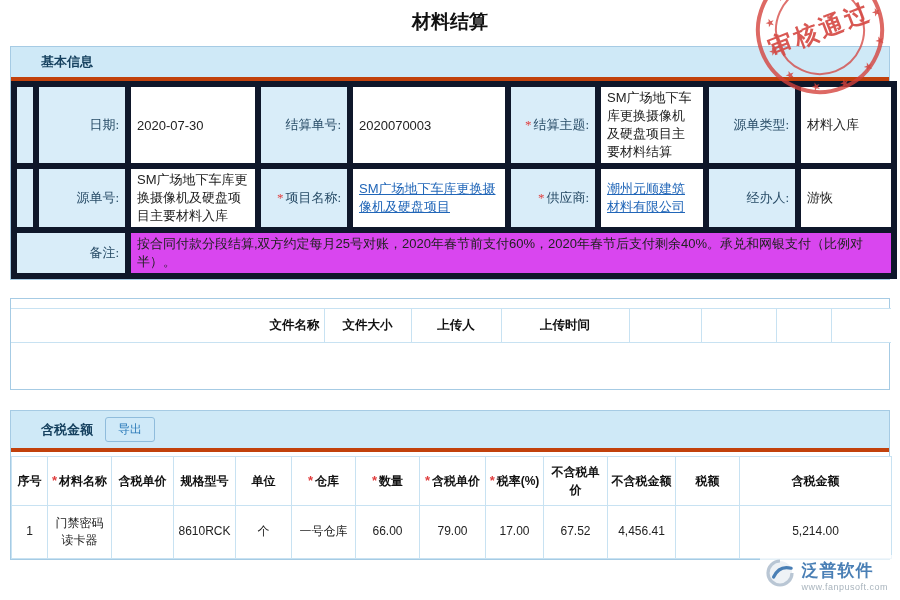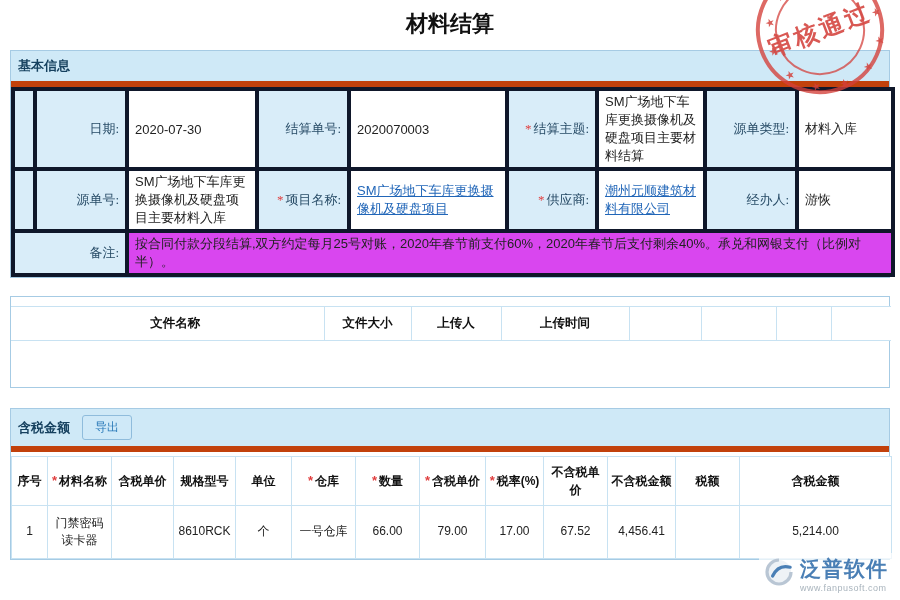--- a/index.html
+++ b/index.html
@@ -1,42 +1,42 @@
 <!DOCTYPE html>
 <html><head>
 <meta charset="utf-8">
 <style>
   * { box-sizing: border-box; }
   html,body { margin:0; padding:0; }
   body {
     width:900px; height:600px; background:#ffffff; overflow:hidden; position:relative;
     font-family:"Liberation Sans","DejaVu Sans",sans-serif; color:#222;
   }
-  .page-title { text-align:center; font-size:22px; font-weight:bold; color:#111; padding:9px 0 11px; }
+  .page-title { text-align:center; font-size:19px; font-weight:bold; color:#111; padding:9px 0 11px; }
 
   .section { margin:0 10px; border:1px solid #a6cbe4; background:#fff; }
   .section-header {
-    background:#cfe9f7; border-bottom:6px solid #c2410c; color:#16415f;
-    font-size:13px; font-weight:bold; padding:6px 7px; display:flex; align-items:center; gap:12px;
+    background:#cfe9f7; border-bottom:4px solid #c2410c; color:#16415f;
+    font-size:13px; font-weight:bold; padding:6px 30px; display:flex; align-items:center; gap:12px;
   }
 
   table { border-collapse:collapse; width:100%; table-layout:fixed; }
 
   
-  .info-table td { border:4px solid #0f172a; font-size:13px; padding:2px 6px; vertical-align:middle; word-break:break-all; }
+  .info-table td { border:6px solid #0f172a; font-size:13px; padding:2px 6px; vertical-align:middle; word-break:break-all; }
   .info-table .lbl { background:#d9edf9; color:#274b66; text-align:right;font-family:Liberation Serif, serif; }
   .info-table .val { background:#ffffff; color:#222; }
   .info-table .val-light { background:#d946ef; color:#222; }
   .req { color:#e03e3e; margin-right:2px; font-size:13px; }
   a.link { color:#2166b8; text-decoration:underline; cursor:pointer; }
 
   
   .attach-table { margin-top:9px; }
   .attach-table th { border:1px solid #c8e2f2; border-left:none; font-size:12.5px; font-weight:bold; color:#111; padding:8px 4px; background:#fff; text-align:center; }
-  .attach-table th:first-child { text-align:center; padding-left:20px;font-family:Liberation Mono, monospace; }
+  .attach-table th:first-child { text-align:right; padding-left:20px;font-family:Liberation Mono, monospace; }
   .attach-table th:last-child { border-right:none; }
   .attach-empty { height:46px; background:#fff; }
 
   
   .export-btn {
     background:#cfe9f8; border:1px solid #8fbcdc; color:#2a7ab8; font-size:12px;
     padding:3px 12px; border-radius:3px; cursor:pointer; font-family:inherit;
   }
   .detail-table { margin-top:4px; }
   .detail-table th { border:1px solid #c8e2f2; font-size:12px; font-weight:bold; color:#111; background:#fff; padding:6px 2px; text-align:center; word-break:break-all; line-height:1.5; }
@@ -49,21 +49,21 @@
   }
   .stamp-inner { position:absolute; inset:15px; border:2px solid rgba(211,63,58,0.8); border-radius:50%; }
   .stamp-text {
     position:absolute; inset:0; display:flex; align-items:center; justify-content:center;
     color:rgba(211,63,58,0.95); font-size:24px; font-weight:bold; letter-spacing:3px; white-space:nowrap;
   }
   .stamp .star { position:absolute; color:rgba(211,63,58,0.9); font-size:11px; line-height:1; }
 
   
   .brand { position:absolute; right:8px; bottom:5px; display:flex; align-items:center; gap:5px; z-index:6; background:rgba(255,255,255,0.7); padding:2px 4px; }
-  .brand-name { color:#4a7fb5; font-size:21px; font-weight:bold; letter-spacing:1px; }
+  .brand-name { color:#4a7fb5; font-size:17px; font-weight:bold; letter-spacing:1px; }
   .brand-url { color:#a9b4bd; font-size:9px; letter-spacing:0.5px; }
 </style>
 </head>
 <body>
 
 <div class="page-title">材料结算</div>
 
 <div class="stamp">
   <div class="stamp-inner"></div>
   <div class="stamp-text">审核通过</div>

